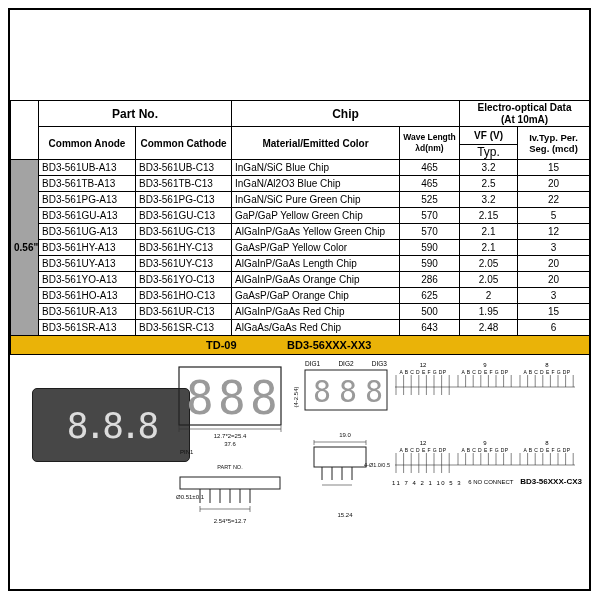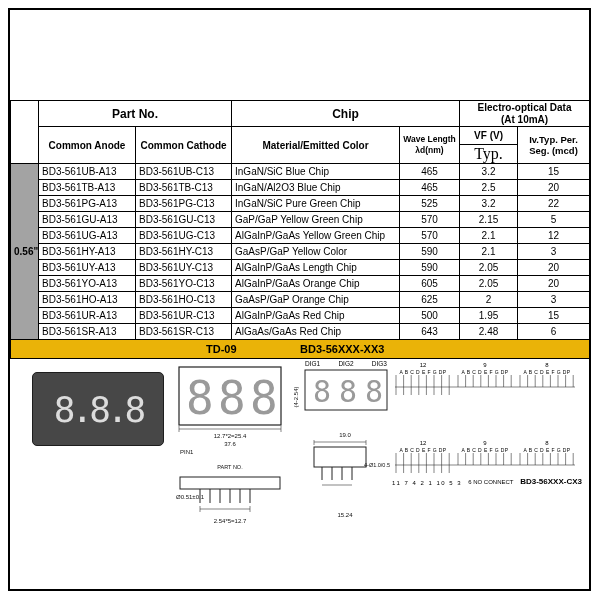--- a/index.html
+++ b/index.html
@@ -5,38 +5,38 @@
   * { margin:0; padding:0; box-sizing:border-box; }
   html,body { width:600px; height:600px; }
   body { background:#fff; font-family:"Liberation Sans", sans-serif; position:relative; color:#000; }
   .frame { position:absolute; left:8px; top:8px; width:583px; height:583px; border:2px solid #000; }
 
   table.spec { position:absolute; left:10px; top:100px; width:579px; border-collapse:collapse; table-layout:fixed; }
   .spec th, .spec td { border:1px solid #000; text-align:center; overflow:hidden; white-space:nowrap; }
   .spec thead th { background:#fff; font-weight:bold; }
   tr.h1 th { height:26px; font-size:12px; }
   tr.h2 th { height:18px; font-size:10px; }
-  tr.h3 th { height:14px; font-size:16px; font-weight:normal;font-family:Liberation Serif, serif; }
+  tr.h3 th { height:14px; font-size:12px; font-weight:normal; }
   .digit-head { background:#4d4d4d; color:#fff; font-size:11px; line-height:1.15; }
   .grp-small div { font-size:10px; line-height:1.2; }
   .wave-h { font-weight:normal;margin-top:34px; }
   .wave-h div { font-size:8.5px; line-height:1.25; }
   .iv-h div { font-size:9.5px; line-height:1.2; }
   .spec tbody td { height:16px; font-size:10px; padding:0 3px; }
   td.pn { text-align:left; padding-left:7px; }
   td.mat { text-align:left; padding-left:5px; }
   td.digit-val { background:#a3a3a3; font-weight:bold; font-size:12px; padding:0; }
   td.foot { height:19px; background:#eab308; position:relative; }
   .f1, .f2 { position:absolute; top:3px; font-weight:bold; font-size:11px; }
-  .f1 { left:195px; } .f2 { left:289px;text-align:right; }
+  .f1 { left:195px; } .f2 { left:276px;text-align:right; }
 
   .drawings { position:absolute; left:10px; top:356px; width:579px; height:172px; font-size:6px; }
   .drawings .dim { position:absolute; font-size:6px; color:#111; }
 
-  .photo { position:absolute; left:22px; top:16px; width:132px; height:74px; background:#474747;
+  .photo { position:absolute; left:22px; top:32px; width:158px; height:74px; background:#474747;
            border:1px solid #1d1d1d; border-radius:5px; display:flex; align-items:center; justify-content:center; }
   .photo .digits { font-family:"DejaVu Sans Mono", monospace; font-size:36px; color:#dcdcdc; letter-spacing:-4px; }
 
   .outline-block { position:absolute; left:168px; top:10px; width:112px; height:94px; }
   .outline-block svg { position:absolute; left:0; top:0; }
   .dim.d-pitch { top:67px; left:0; width:104px; text-align:center; }
   .dim.d-total { top:75px; left:0; width:104px; text-align:center; }
   .dim.d-pin1 { top:83px; left:2px; }
   .dim.d-vert { top:28px; right:-16px; transform:rotate(-90deg); transform-origin:center; }
 
@@ -168,21 +168,21 @@
         <td class="pn">BD3-561UY-C13</td>
         <td class="mat">AlGaInP/GaAs Length Chip</td>
         <td>590</td>
         <td>2.05</td>
         <td>20</td>
       </tr>
       <tr>
         <td class="pn">BD3-561YO-A13</td>
         <td class="pn">BD3-561YO-C13</td>
         <td class="mat">AlGaInP/GaAs Orange Chip</td>
-        <td>605</td>
+        <td>286</td>
         <td>2.05</td>
         <td>20</td>
       </tr>
       <tr>
         <td class="pn">BD3-561HO-A13</td>
         <td class="pn">BD3-561HO-C13</td>
         <td class="mat">GaAsP/GaP Orange Chip</td>
         <td>625</td>
         <td>2</td>
         <td>3</td>

